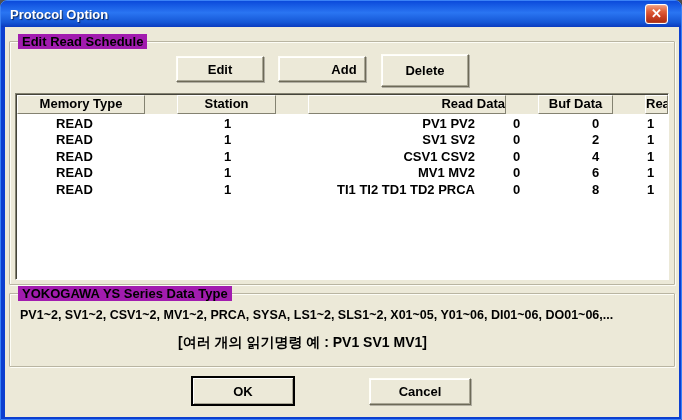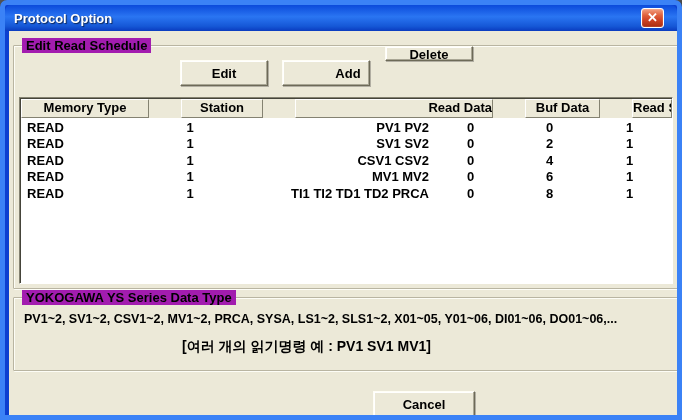--- a/index.html
+++ b/index.html
@@ -5,21 +5,21 @@
   * { margin:0; padding:0; box-sizing:border-box; }
   body {
     font-family: "Liberation Sans", sans-serif;
     background:#555;
     -webkit-font-smoothing:none;
   }
   .window {
     position:relative;
     width:682px; height:420px;
     background:#0c3fd0;
-    border:5px solid #3b82f6;
+    border:1px solid #3b82f6;
     border-radius:7px 7px 0 0;
     overflow:hidden;
     box-shadow:2px 2px 6px rgba(0,0,0,.5);
   }
   .titlebar {
     position:absolute; left:0; top:0; right:0; height:26px;
     background:linear-gradient(180deg,#0b4adb 0%,#2a75f2 45%,#1557d6 82%,#0a3bbf 100%);
     border-radius:6px 6px 0 0;
     display:flex; align-items:center;
   }
@@ -90,23 +90,23 @@
     border-right:1px solid #848271; border-bottom:1px solid #848271;
     text-align:center; line-height:16px; font-size:13px;
     overflow:hidden; white-space:nowrap; cursor:pointer;
   }
   .lv-rows { margin:2px 0 0 1px; }
   .lv-row { display:flex; height:16.4px; font-weight:bold; cursor:default; }
   .lv-cell {
     line-height:16px; font-size:13px; text-align:center;
     overflow:hidden; white-space:nowrap;
   }
-  .c0 { width:128px; } .c1 { width:82px; } .c2 { width:198px;text-align:right; }
+  .c0 { width:128px; } .c1 { width:99px; } .c2 { width:198px;text-align:right; }
   .c3 { width:83px; }  .c4 { width:75px; } .c5 { flex:1; }
-  .cell-left { text-align:left; padding-left:6px; }
+  .cell-left { text-align:left; padding-left:6px;margin-left:33px; }
   .datatype-line1 {
     position:absolute; left:10px; top:14px; right:4px;
     font-weight:bold; font-size:12.5px; white-space:nowrap; overflow:hidden;
   }
   .datatype-line2 {
     position:absolute; left:120px; top:40px;
     font-weight:bold; font-size:14px; white-space:nowrap;margin-left:48px;
   }
 </style>
 </head>
@@ -120,21 +120,21 @@
   </div>
 
   <div class="client">
 
     <div class="groupbox" style="left:4px; top:14px; width:666px; height:244px;">
       <span class="group-label">Edit Read Schedule</span>
     </div>
 
     <button class="btn" style="left:171px; top:29px; width:88px; height:26px;">Edit</button>
     <button class="btn" style="left:273px; top:29px; width:88px; height:26px;padding-left:44px;">Add</button>
-    <button class="btn" style="left:376px; top:15px; width:88px; height:15px;">Delete</button>
+    <button class="btn" style="left:376px; top:27px; width:88px; height:33px;">Delete</button>
 
     <div class="listview">
       <div class="lv-header">
         <div class="lv-h-cell c0">Memory Type</div>
         <div class="lv-h-cell c1">Station</div>
         <div class="lv-h-cell c2">Read Data</div>
         <div class="lv-h-cell c4">Buf Data</div>
         <div class="lv-h-cell c5">Read Size</div>
       </div>
       <div class="lv-rows">
@@ -186,16 +186,17 @@
 
       </div>
     </div>
 
     <div class="groupbox" style="left:4px; top:266px; width:666px; height:74px;padding-left:36px;">
       <span class="group-label">YOKOGAWA YS Series Data Type</span>
       <div class="datatype-line1">PV1~2, SV1~2, CSV1~2, MV1~2, PRCA, SYSA, LS1~2, SLS1~2, X01~05, Y01~06, DI01~06, DO01~06,...</div>
       <div class="datatype-line2">[여러 개의 읽기명령 예 : PV1 SV1 MV1]</div>
     </div>
 
-    <button class="btn" style="left:364px; top:360px; width:102px; height:27px;">Cancel</button>
+    <button class="btn btn-default" style="left:186px; top:349px; width:104px; height:30px;">OK</button>
+    <button class="btn" style="left:364px; top:351px; width:102px; height:27px;">Cancel</button>
 
   </div>
 </div>
 
 </body></html>

